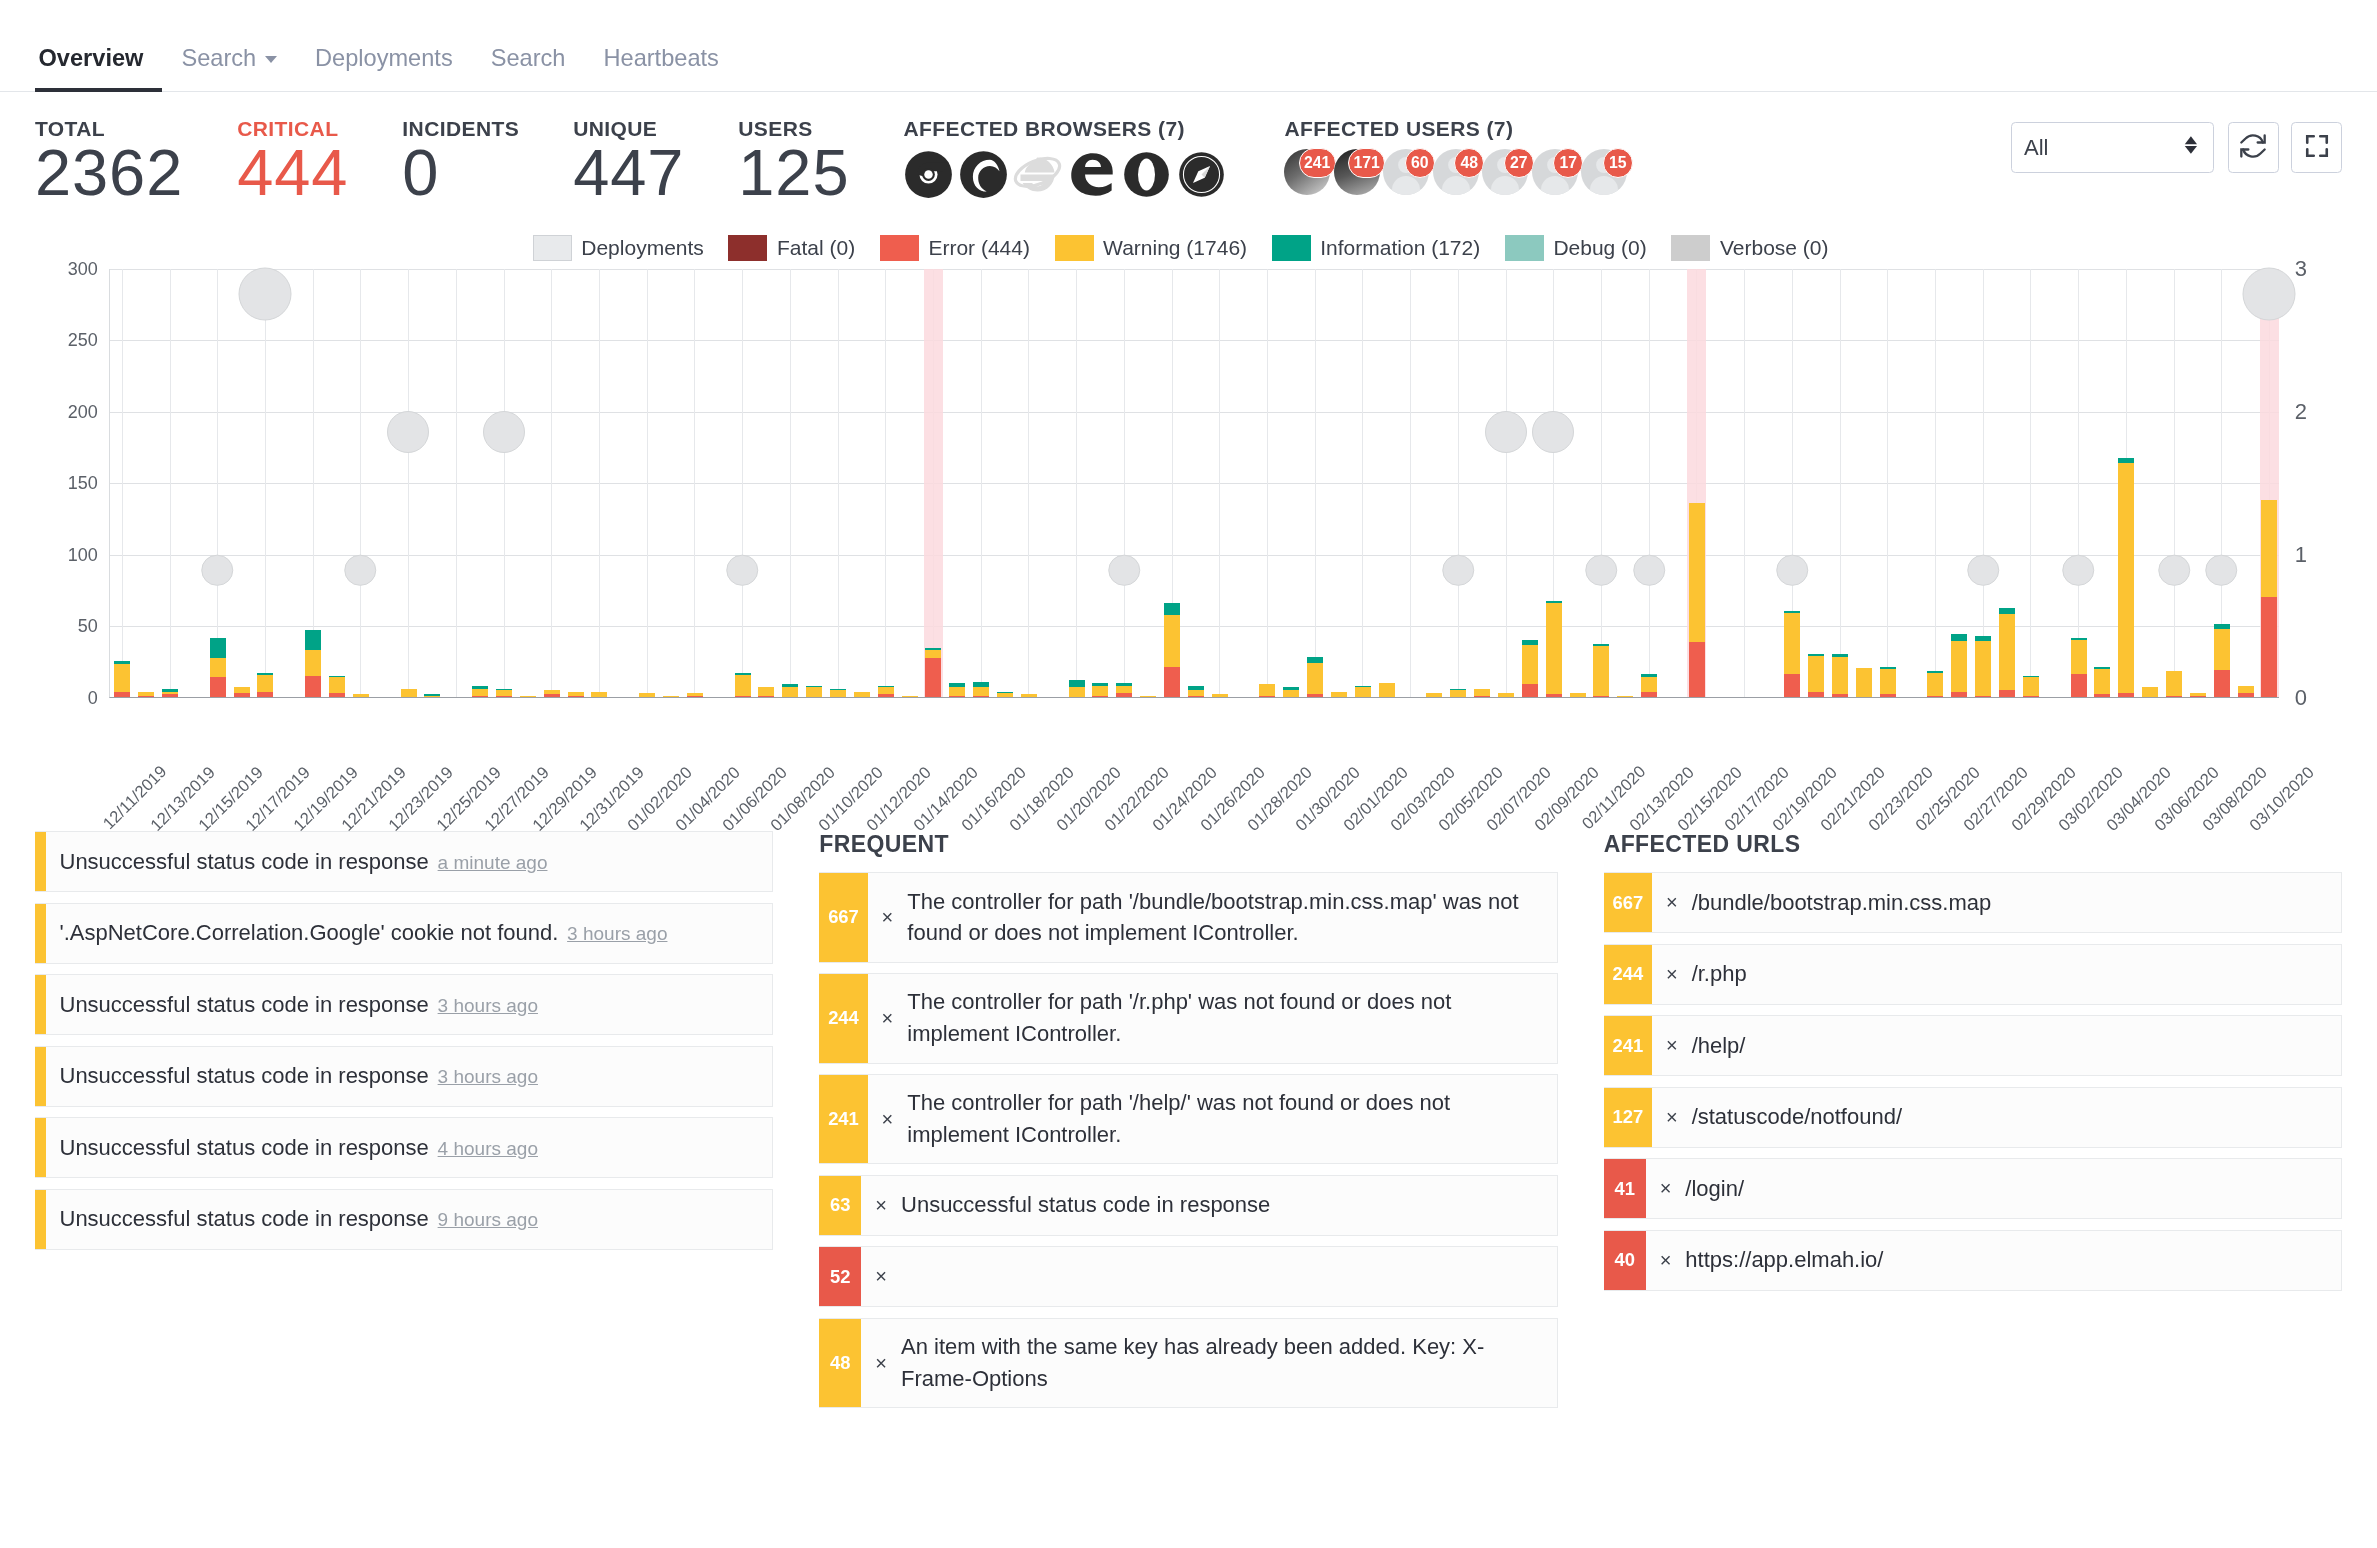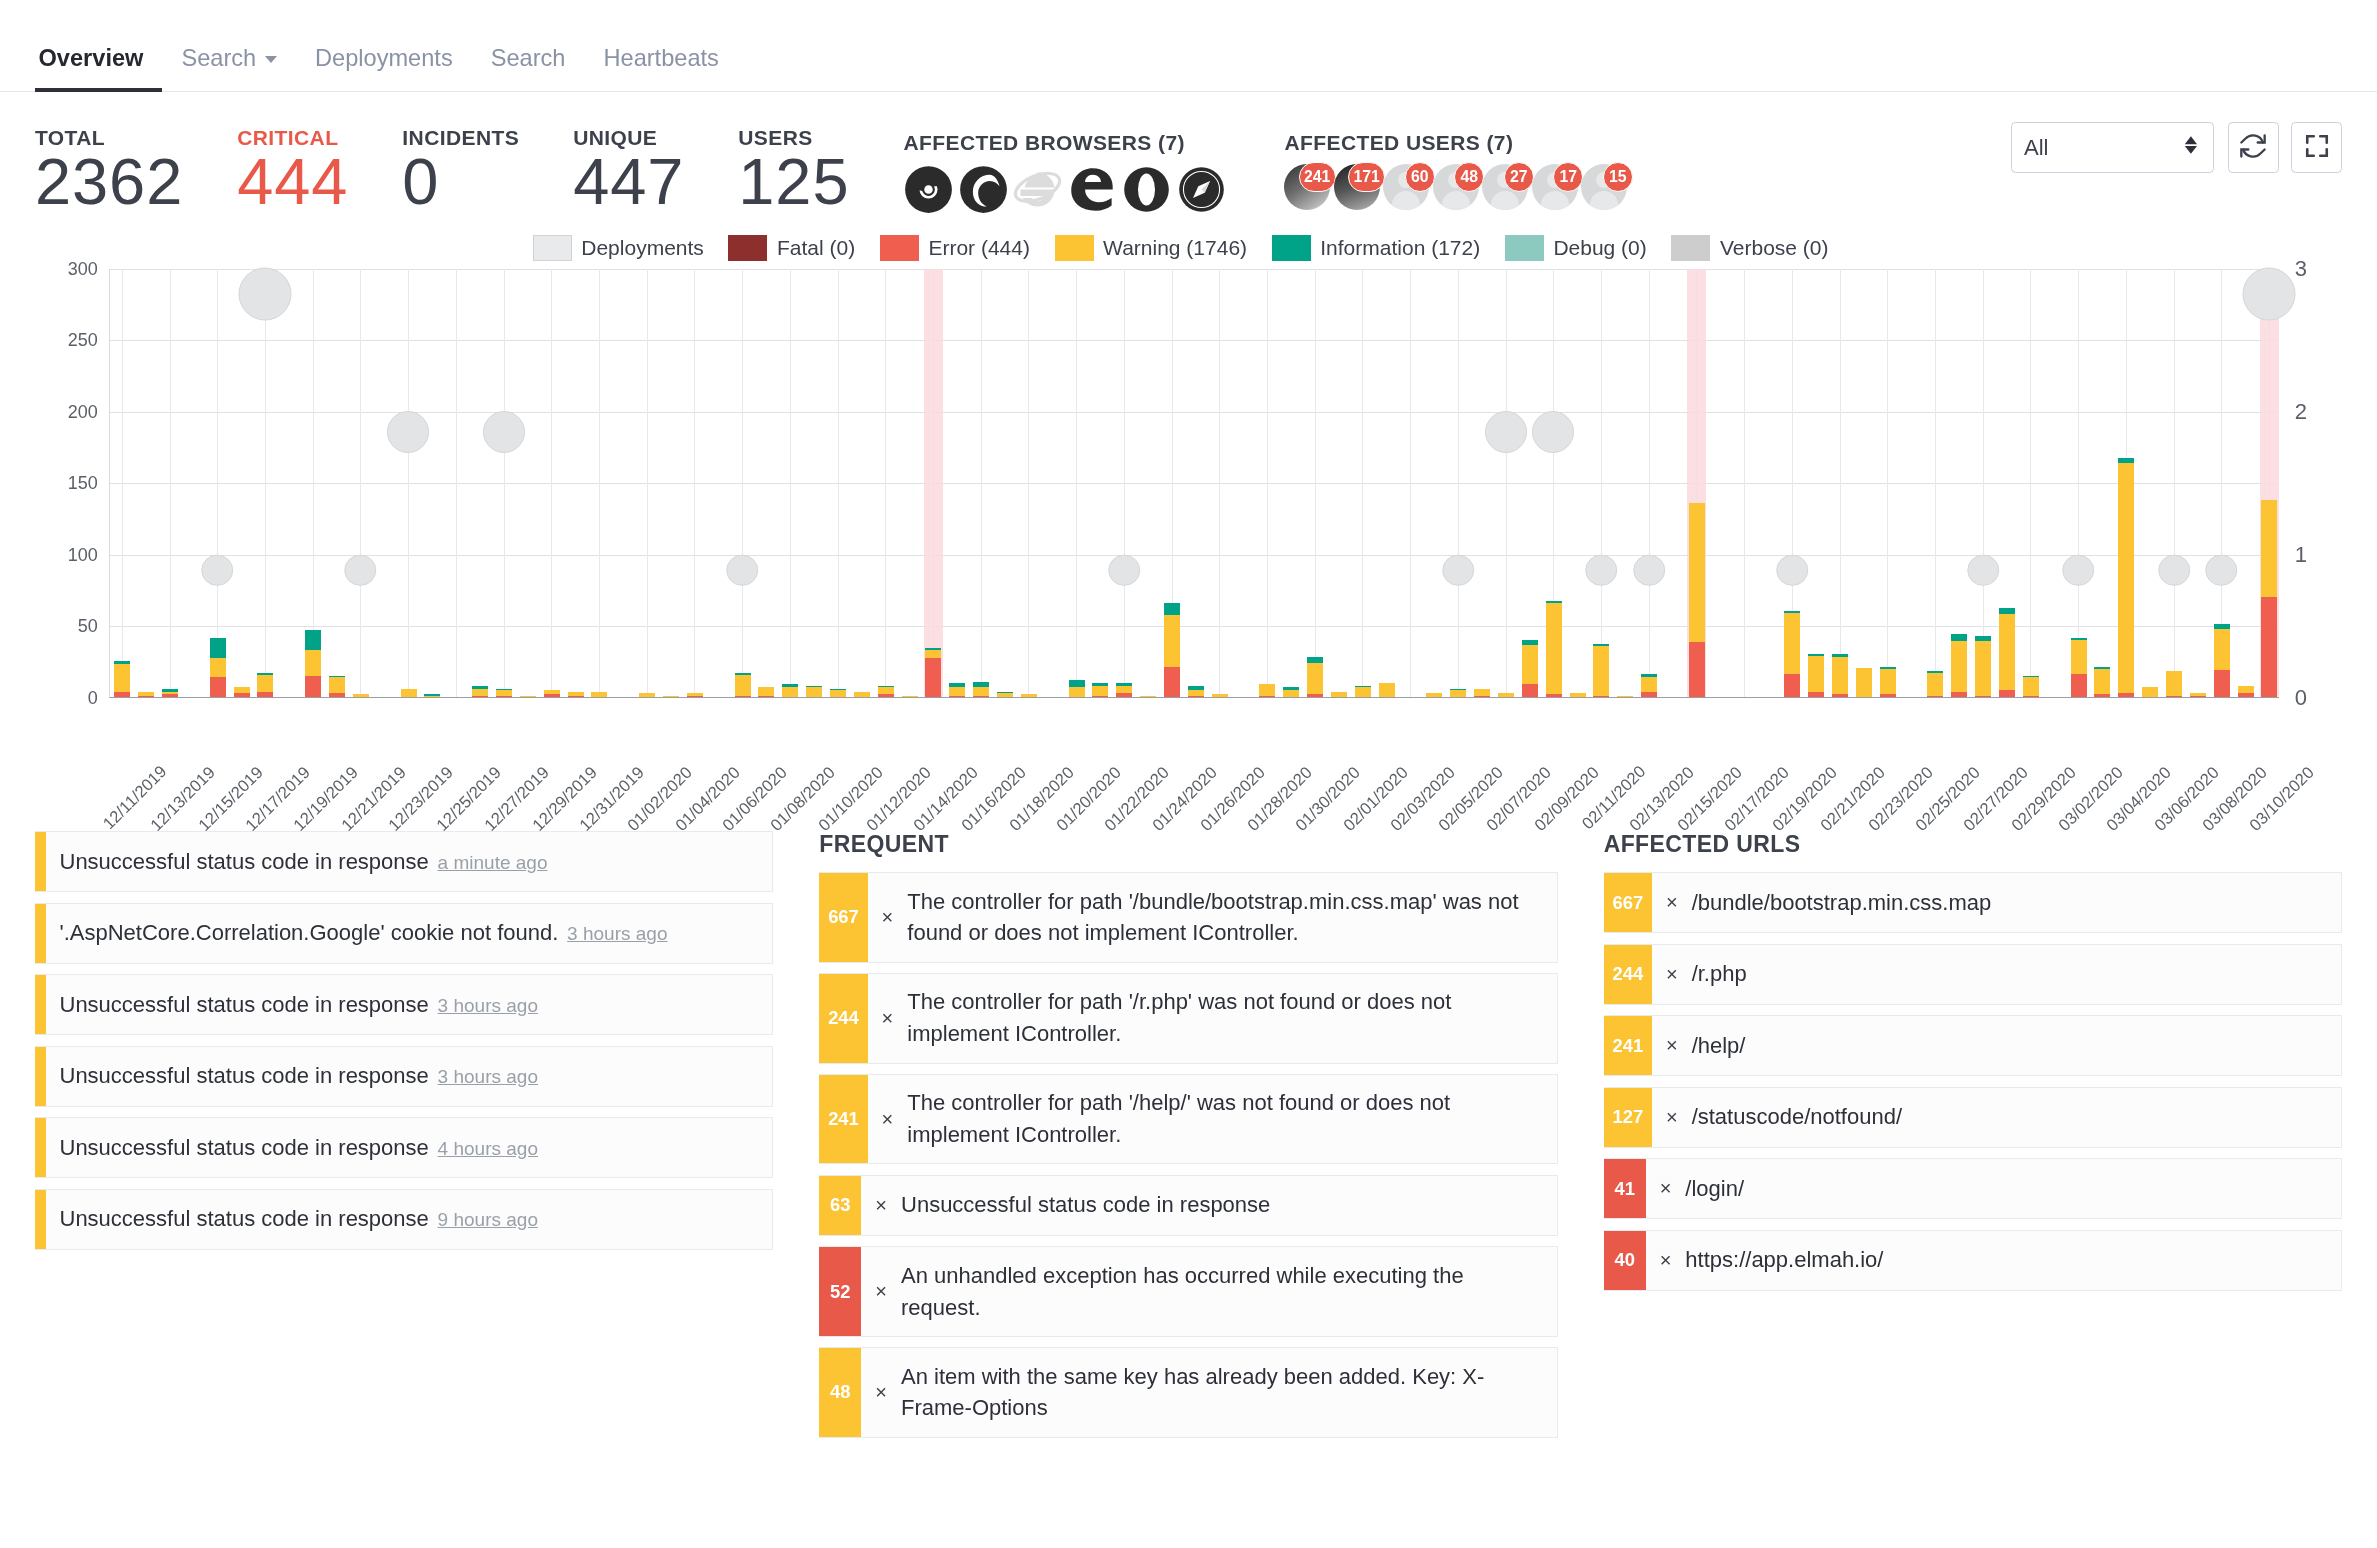--- a/index.html
+++ b/index.html
@@ -28,21 +28,21 @@
     height:3.5px; background:#2d3039;
   }
   .nav-caret{
     display:inline-block; margin-left:8.8px;
     border-left:6.1px solid transparent; border-right:6.1px solid transparent;
     border-top:7px solid #8a92a5; vertical-align:middle;
   }
 
   
   .stats{
-    display:flex; align-items:flex-end; padding:24.5px 35px 0 35px;
+    display:flex; align-items:flex-start; padding:24.5px 35px 0 35px;
     position:relative; height:123px;
   }
   .stat{ margin-right:54px; }
   .stat-label{
     font-size:21px; letter-spacing:0.4px; color:#3c414b; font-weight:600;
     text-transform:uppercase; white-space:nowrap;
   }
   .stat-label.critical{ color:#e8594a; }
   .stat-value{
     font-size:65px; line-height:67px; font-weight:100; color:#3c414b;
@@ -853,21 +853,20 @@
           <div class="row-count">63</div>
           <div class="row-body">
             <span class="x-mark">×</span>
             <span><span class="row-text">Unsuccessful status code in response</span></span>
           </div>
         </div>
         <div class="row">
           <div class="row-count error">52</div>
           <div class="row-body">
             <span class="x-mark">×</span>
-            <span><span class="row-text">An unhandled exception has occurred while executing the request.</span></span>
           </div>
         </div>
         <div class="row">
           <div class="row-count">48</div>
           <div class="row-body">
             <span class="x-mark">×</span>
             <span><span class="row-text">An item with the same key has already been added. Key: X-Frame-Options</span></span>
           </div>
         </div>
       </div>

